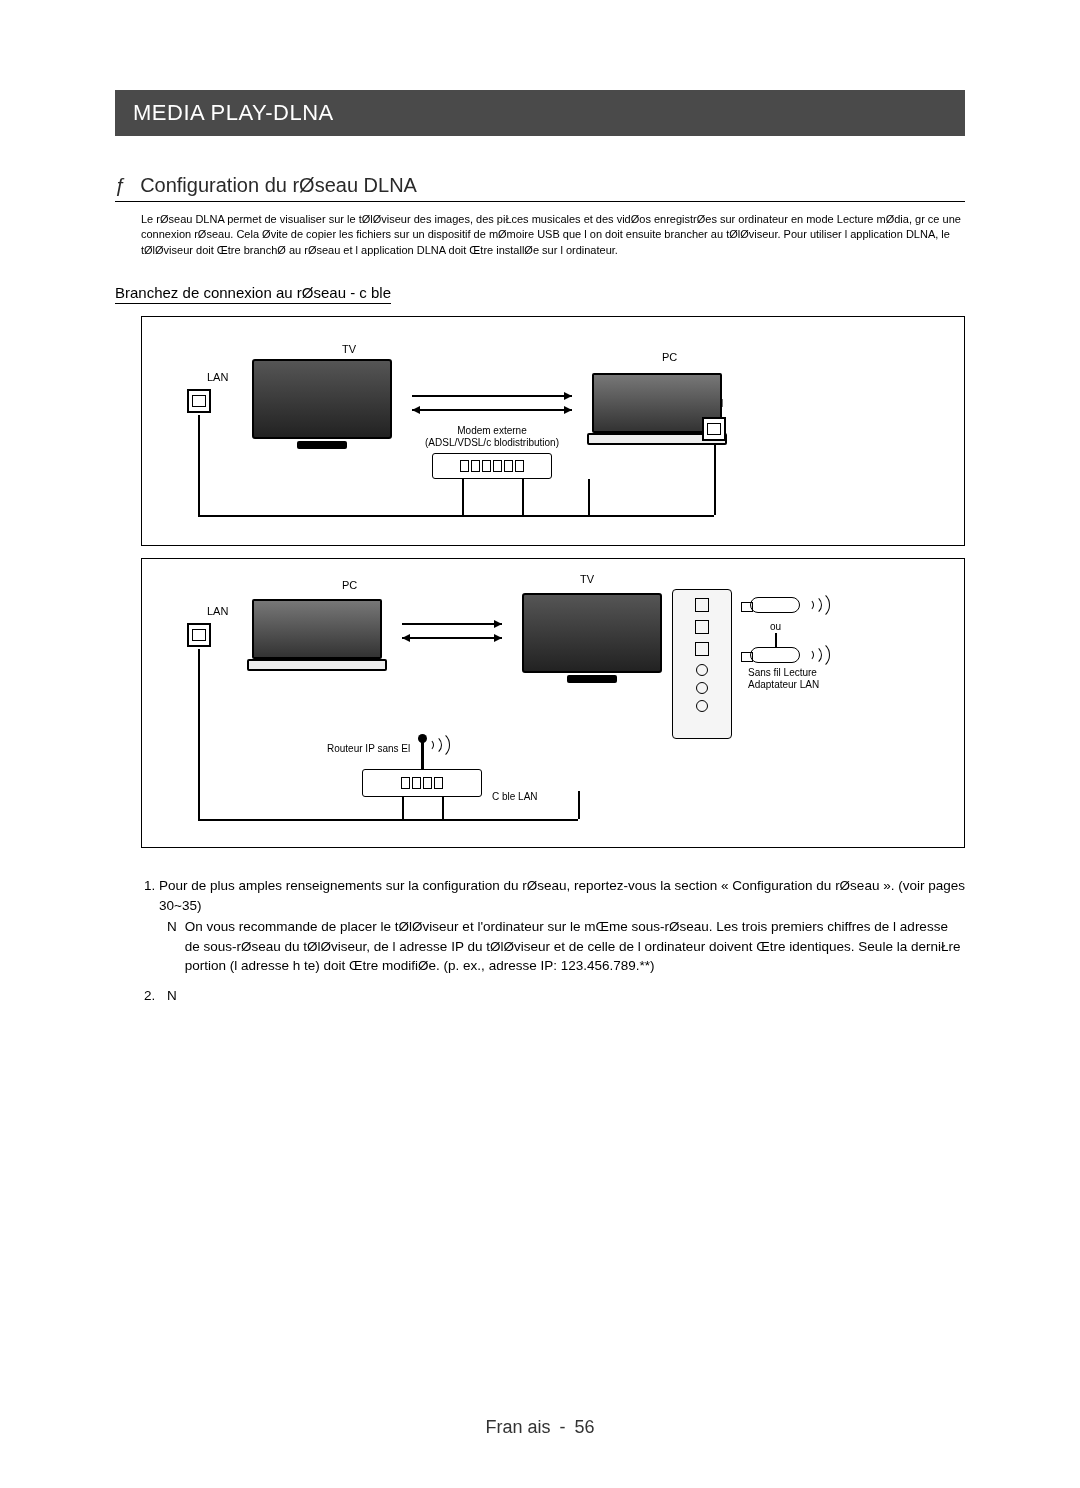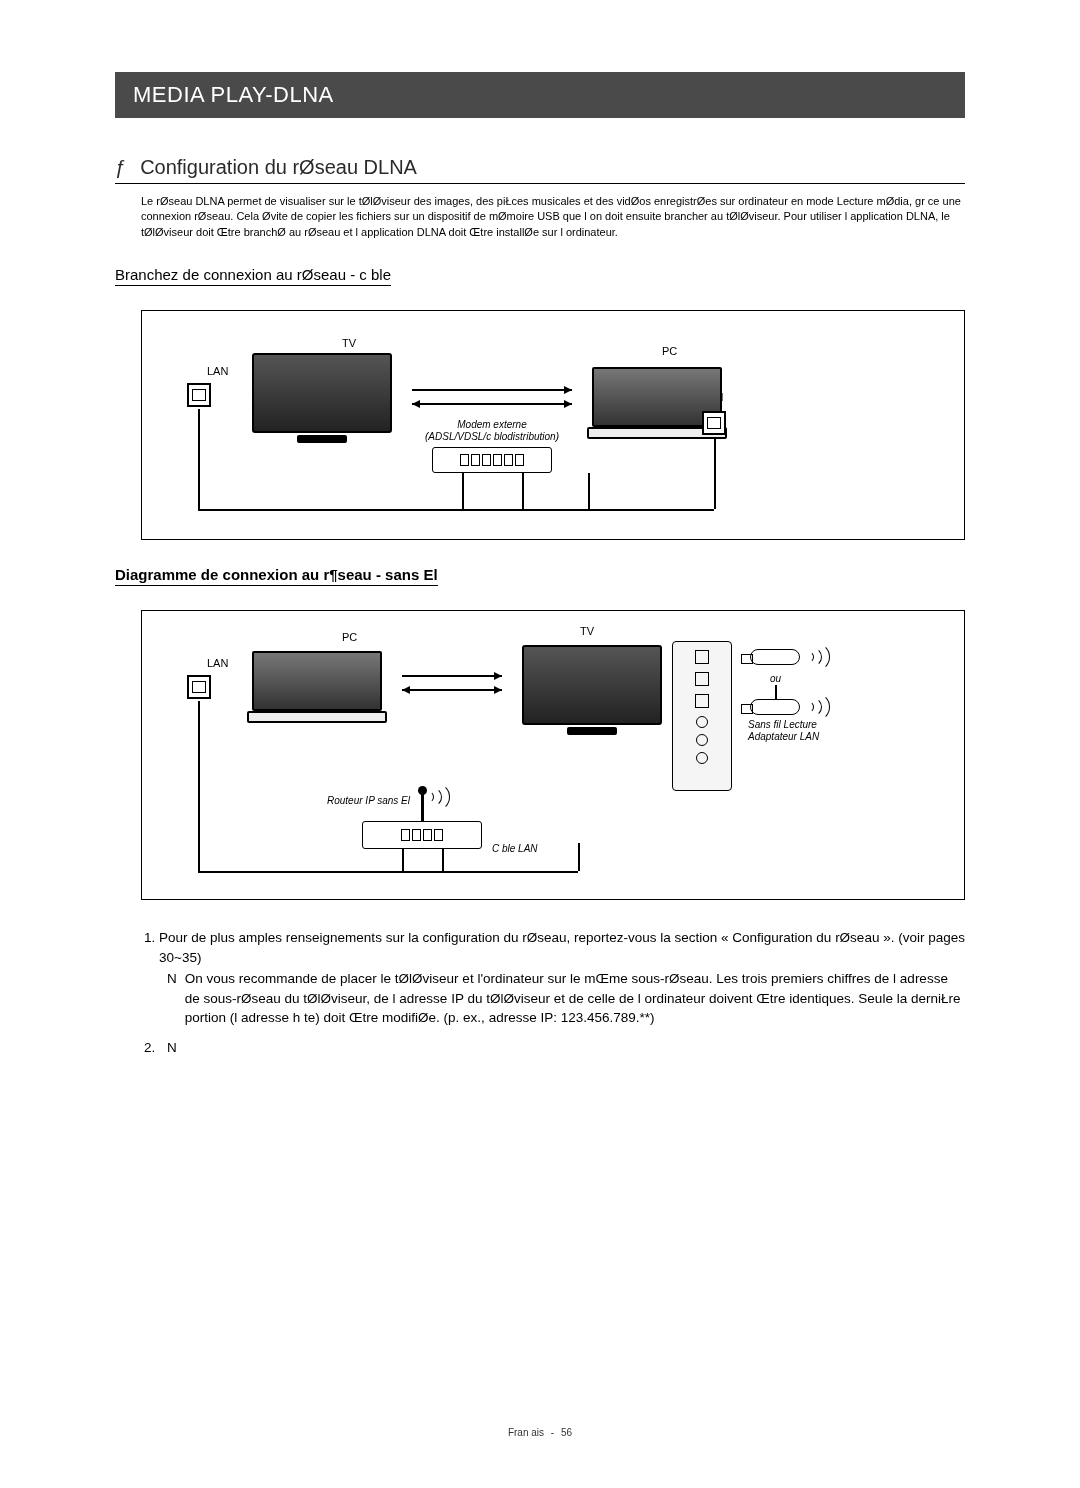--- a/index.html
+++ b/index.html
@@ -5,21 +5,21 @@
     * { margin: 0; padding: 0; box-sizing: border-box; }
     body {
       width: 1080px;
       height: 1488px;
       background: #fff;
       font-family: Arial, Helvetica, sans-serif;
       color: #000;
       position: relative;
     }
     .page {
-      padding: 72px 115px 0 115px;
+      padding: 90px 115px 0 115px;
     }
     .title-bar {
       background: #4a4a4a;
       color: #fff;
       padding: 10px 18px;
       font-size: 22px;
       letter-spacing: 0.5px;
       font-weight: 400;
     }
     .section-heading {
@@ -43,32 +43,32 @@
       margin-top: 26px;
       border-bottom: 1px solid #000;
       display: inline-block;
       padding-bottom: 2px;
     }
     .sub-heading-bold {
       font-weight: bold;
     }
     .diagram-box {
       border: 1px solid #000;
-      margin-top: 24px;
+      margin-top: 12px;
       position: relative;
       background: #fff;
     }
     .diagram-cable { height: 230px; }
     .diagram-wifi { height: 290px; }
     .d-label {
       position: absolute;
       font-size: 11px;
       text-align: center;
     }
-    .d-label-sm { font-size: 10px; font-style: italic; }
+    .d-label-sm { font-size: 10px; }
     .tv-shape {
       position: absolute;
       width: 140px;
       height: 90px;
     }
     .tv-screen {
       width: 100%; height: 80px;
       border: 2px solid #000;
       border-radius: 3px;
       background: linear-gradient(#555,#222);
@@ -191,21 +191,21 @@
       gap: 8px;
       margin-top: 2px;
       margin-left: 8px;
     }
     .note-sub .marker { font-weight: normal; }
     .footer {
       position: absolute;
       bottom: 50px;
       left: 0; right: 0;
       text-align: center;
-      font-size: 10px;
+      font-size: 18px;
       color: #333;
     }
     .footer .dash { padding: 0 4px; }
   </style>
 </head>
 <body>
 
 <div class="page">
   <div class="title-bar">
     <span>MEDIA PLAY-DLNA</span>
@@ -261,21 +261,20 @@
       <div class="cable-h" style="left:56px; top:198px; width:390px;"></div>
       <div class="cable-v" style="left:320px; top:162px; height:36px;"></div>
       <div class="cable-v" style="left:380px; top:162px; height:36px;"></div>
       <div class="cable-v" style="left:446px; top:162px; height:36px;"></div>
       <div class="cable-h" style="left:446px; top:198px; width:126px;"></div>
       <div class="cable-v" style="left:572px; top:126px; height:72px;"></div>
     </div>
   </div>
 
   
-  <div class="sub-heading sub-heading-bold" style="margin-top:26px;">Diagramme de connexion au r¶seau - sans El</div>
 
   <div class="diagram-box diagram-wifi" style="margin-left:26px;">
     <span class="d-label" style="left:200px; top:20px;">PC</span>
     <span class="d-label" style="left:438px; top:14px;">TV</span>
     <span class="d-label" style="left:65px; top:46px;">LAN</span>
 
     <div class="lan-port" style="left:45px; top:64px;"></div>
 
     <div class="laptop-shape" style="left:110px; top:40px;">
       <div class="laptop-screen"></div>

